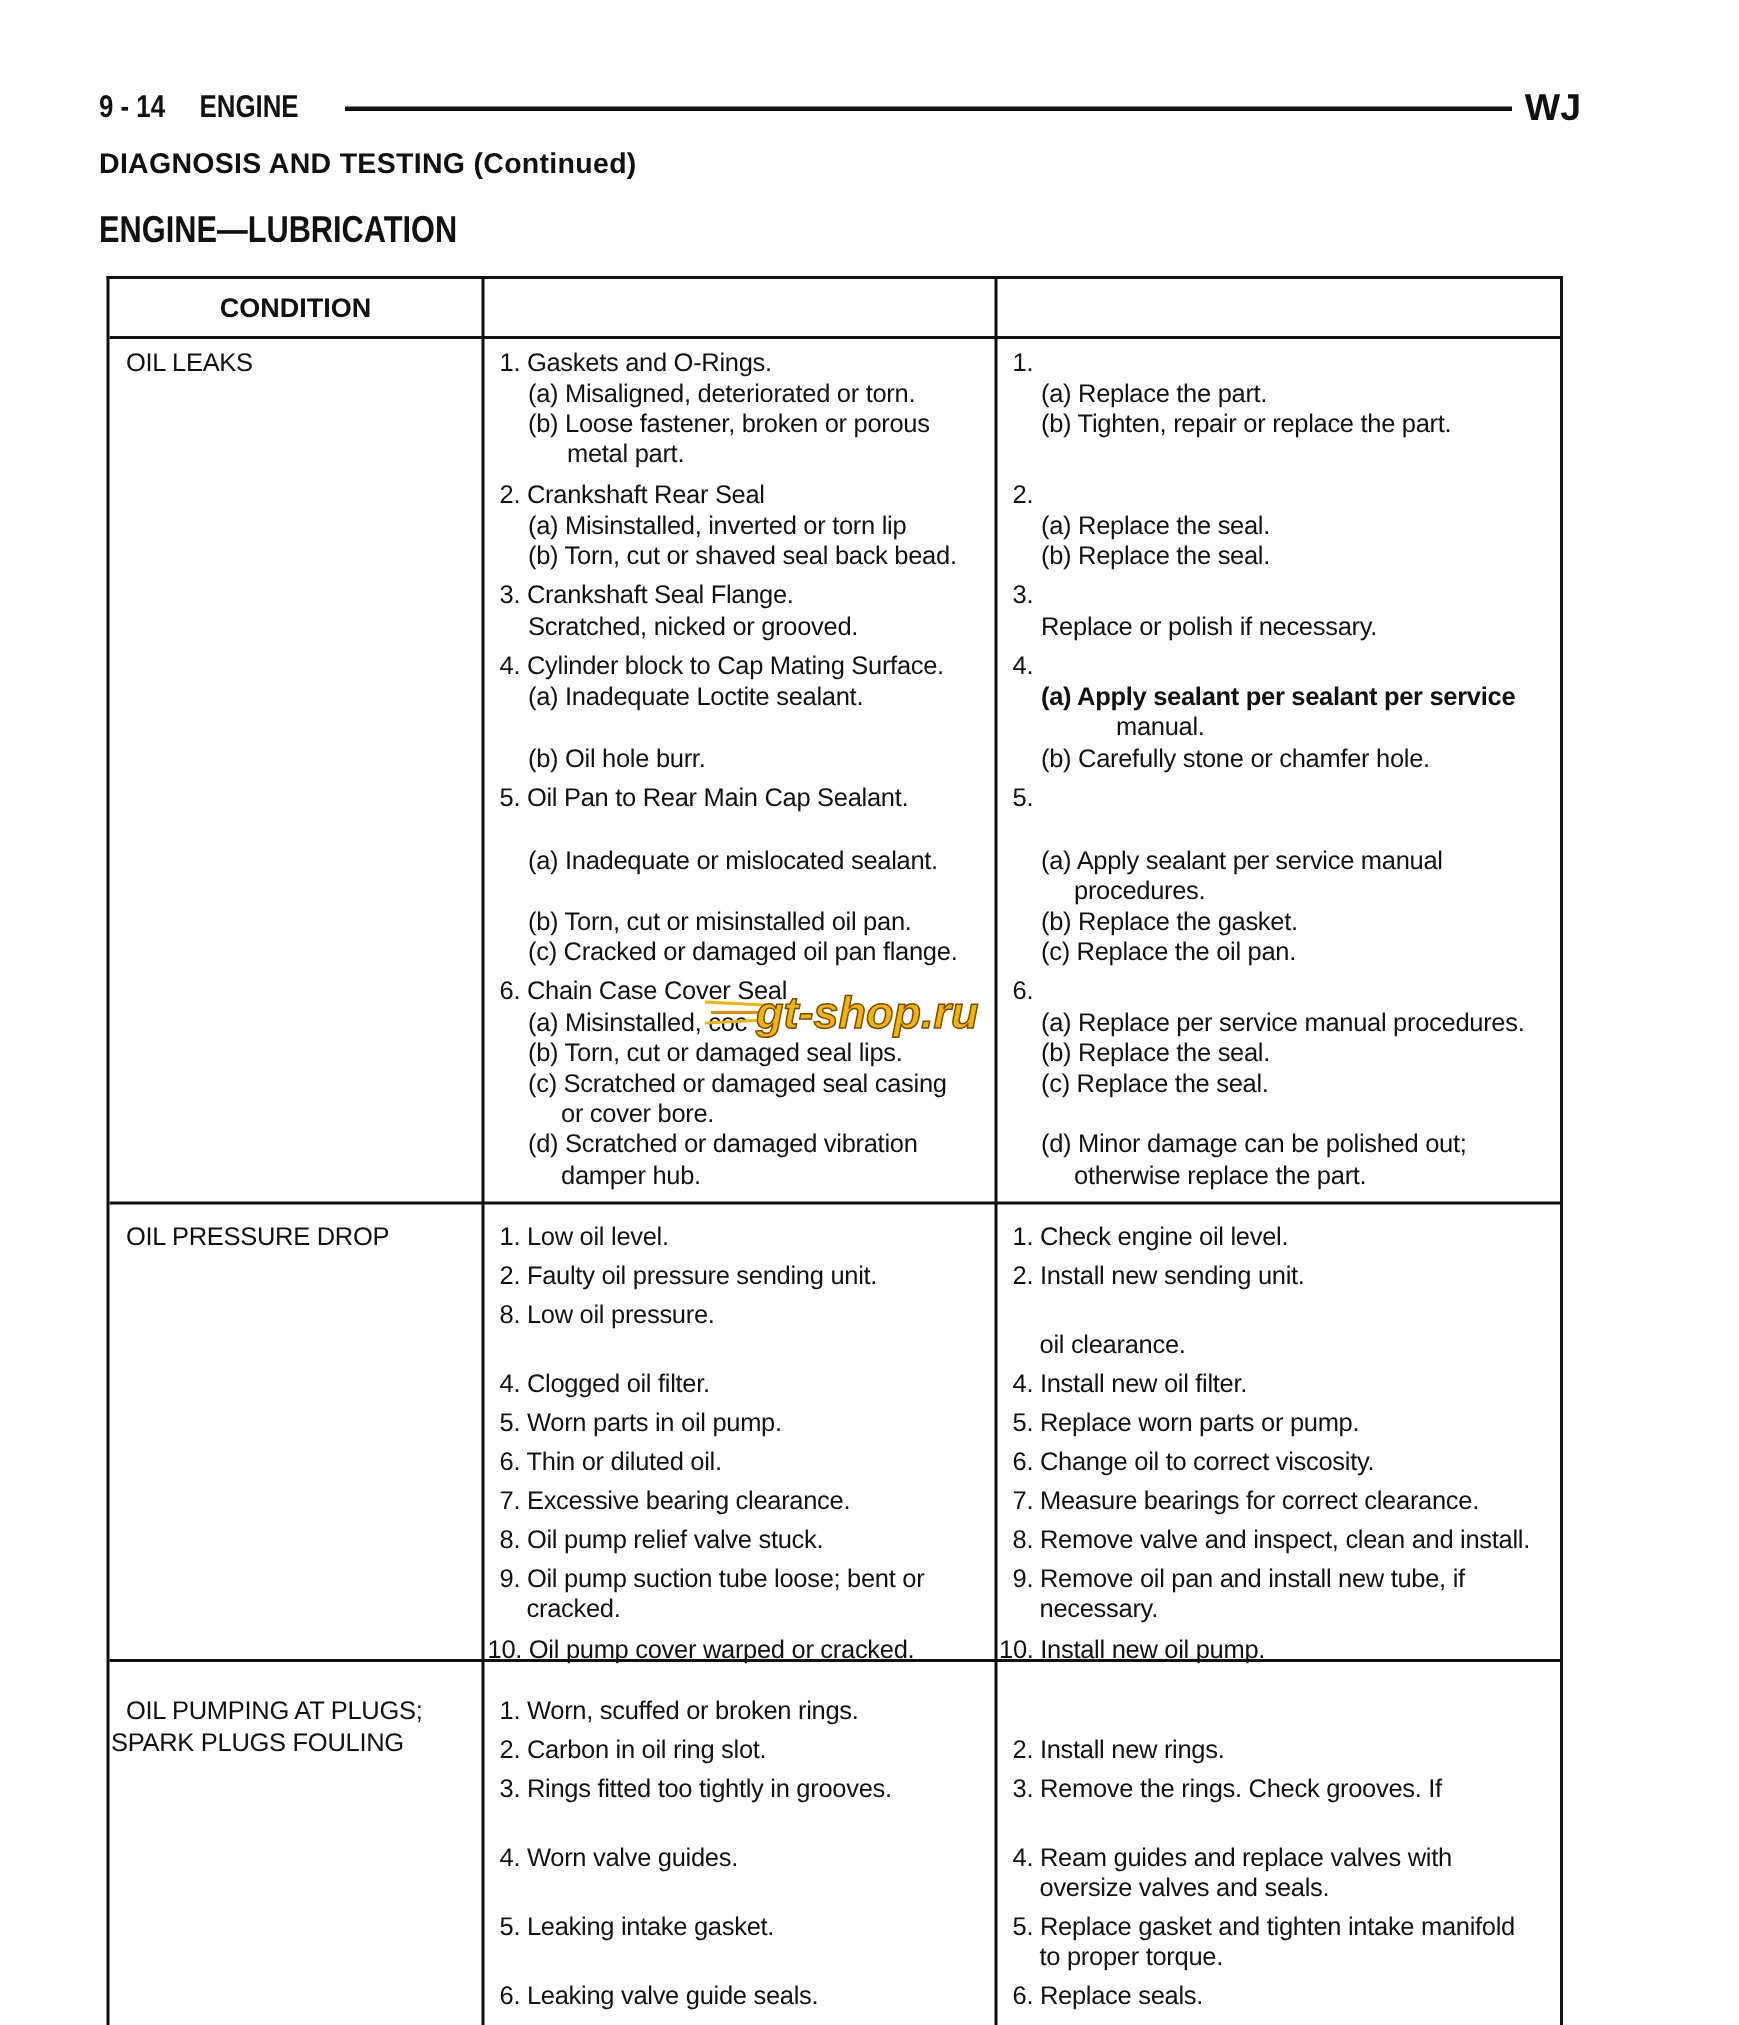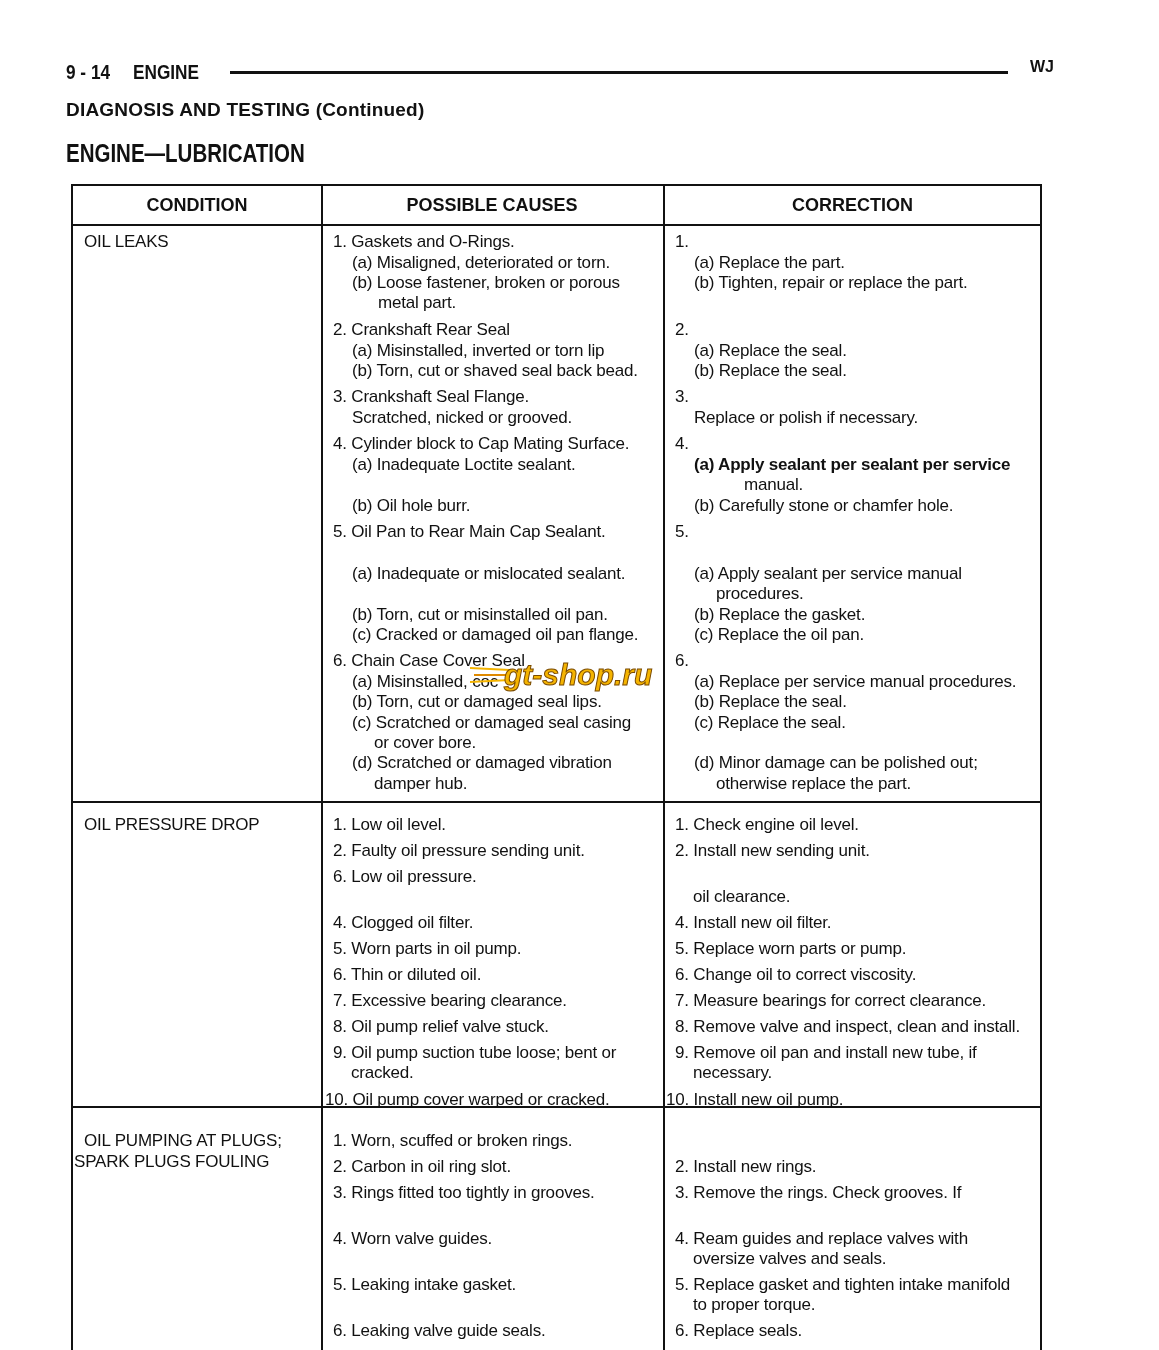--- a/index.html
+++ b/index.html
@@ -1,21 +1,21 @@
 <!DOCTYPE html>
 <html><head>
 <meta charset="utf-8">
 <style>
   html, body { margin: 0; padding: 0; background: #ffffff; }
   body { width: 1159px; height: 1350px; position: relative; overflow: hidden; font-family: "Liberation Sans", sans-serif; color: #111; }
   .hdr { position: absolute; top: 58px; left: 66px; width: 990px; height: 28px; display: flex; align-items: center; }
   .hdr .pg { font-family: "Liberation Sans", sans-serif; font-weight: bold; font-size: 21px; transform: scaleX(0.82); transform-origin: left center; white-space: nowrap; }
   .hdr .pg span { margin-right: 28px; }
   .hdr .rule { position: absolute; left: 164px; right: 48px; top: 13px; height: 3px; background: #111; }
-  .hdr .wj { position: absolute; right: 2px; top: 0; font-weight: bold; font-size: 16px; }
+  .hdr .wj { position: absolute; right: 2px; top: 0; font-weight: bold; font-size: 25px; }
   .sec { position: absolute; left: 66px; top: 99px; font-weight: 900; font-size: 19px; letter-spacing: 0.2px; }
   .sub { position: absolute; left: 66px; top: 139px; font-weight: bold; font-size: 25px; transform: scaleX(0.82); transform-origin: left top; white-space: nowrap; }
 
   .tbl { position: absolute; left: 71px; top: 184px; width: 971px; height: 1180px; border: 2px solid #111; border-bottom: none; box-sizing: border-box; }
   .vline { position: absolute; top: 0; bottom: 0; width: 1.5px; background: #111; }
   .hline { position: absolute; left: 0; right: 0; height: 1.5px; background: #111; }
   .th { position: absolute; top: 0; height: 38px; display: flex; align-items: center; justify-content: center; font-weight: bold; font-size: 18px; }
   .t { position: absolute; font-size: 17px; line-height: 20px; white-space: nowrap; letter-spacing: -0.2px; }
   .wm { position: absolute; left: 470px; top: 658px; width: 215px; height: 34px; }
   .wm-text { font-family: "Liberation Sans", sans-serif; font-style: italic; font-weight: 900; font-size: 30px; fill: #f5b400; stroke: #7a4a00; stroke-width: 1; }
@@ -35,22 +35,20 @@
 <div class="sub">ENGINE—LUBRICATION</div>
 
 <div class="tbl" id="tbl">
   <div class="vline" style="left:248px"></div>
   <div class="vline" style="left:590px"></div>
   <div class="hline" style="top:38px"></div>
   <div class="hline" style="top:615px"></div>
   <div class="hline" style="top:920px"></div>
 
   <div class="th" style="left:0;width:248px">CONDITION</div>
-  <div class="th" style="left:248px;width:342px">POSSIBLE CAUSES</div>
-  <div class="th" style="left:590px;width:379px">CORRECTION</div>
 <div class="t" style="left: 11px; top: 46px;">OIL LEAKS</div>
     <div class="t" style="left: 260px; top: 46px;">1. Gaskets and O-Rings.</div>
     <div class="t" style="left: 279px; top: 67px;">(a) Misaligned, deteriorated or torn.</div>
     <div class="t" style="left: 279px; top: 87px;">(b) Loose fastener, broken or porous</div>
     <div class="t" style="left: 305px; top: 107px;">metal part.</div>
     <div class="t" style="left: 260px; top: 134px;">2. Crankshaft Rear Seal</div>
     <div class="t" style="left: 279px; top: 155px;">(a) Misinstalled, inverted or torn lip</div>
     <div class="t" style="left: 279px; top: 175px;">(b) Torn, cut or shaved seal back bead.</div>
     <div class="t" style="left: 260px; top: 201px;">3. Crankshaft Seal Flange.</div>
     <div class="t" style="left: 279px; top: 222px;">Scratched, nicked or grooved.</div>
@@ -87,21 +85,21 @@
     <div class="t" style="left: 621px; top: 439px;">(c) Replace the oil pan.</div>
     <div class="t" style="left: 602px; top: 465px;">6.</div>
     <div class="t" style="left: 621px; top: 486px;">(a) Replace per service manual procedures.</div>
     <div class="t" style="left: 621px; top: 506px;">(b) Replace the seal.</div>
     <div class="t" style="left: 621px; top: 527px;">(c) Replace the seal.</div>
     <div class="t" style="left: 621px; top: 567px;">(d) Minor damage can be polished out;</div>
     <div class="t" style="left: 643px; top: 588px;">otherwise replace the part.</div>
     <div class="t" style="left: 11px; top: 629px;">OIL PRESSURE DROP</div>
     <div class="t" style="left: 260px; top: 629px;">1. Low oil level.</div>
     <div class="t" style="left: 260px; top: 655px;">2. Faulty oil pressure sending unit.</div>
-    <div class="t" style="left: 260px; top: 681px;">6. Low oil pressure.</div>
+    <div class="t" style="left: 260px; top: 681px;">8. Low oil pressure.</div>
     <div class="t" style="left: 260px; top: 727px;">4. Clogged oil filter.</div>
     <div class="t" style="left: 260px; top: 753px;">5. Worn parts in oil pump.</div>
     <div class="t" style="left: 260px; top: 779px;">6. Thin or diluted oil.</div>
     <div class="t" style="left: 260px; top: 805px;">7. Excessive bearing clearance.</div>
     <div class="t" style="left: 260px; top: 831px;">8. Oil pump relief valve stuck.</div>
     <div class="t" style="left: 260px; top: 857px;">9. Oil pump suction tube loose; bent or</div>
     <div class="t" style="left: 278px; top: 877px;">cracked.</div>
     <div class="t" style="left: 252px; top: 904px;">10. Oil pump cover warped or cracked.</div>
     <div class="t" style="left: 602px; top: 629px;">1. Check engine oil level.</div>
     <div class="t" style="left: 602px; top: 655px;">2. Install new sending unit.</div>

